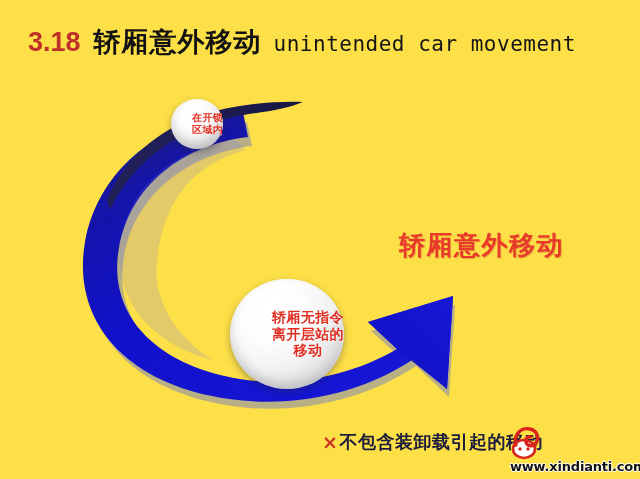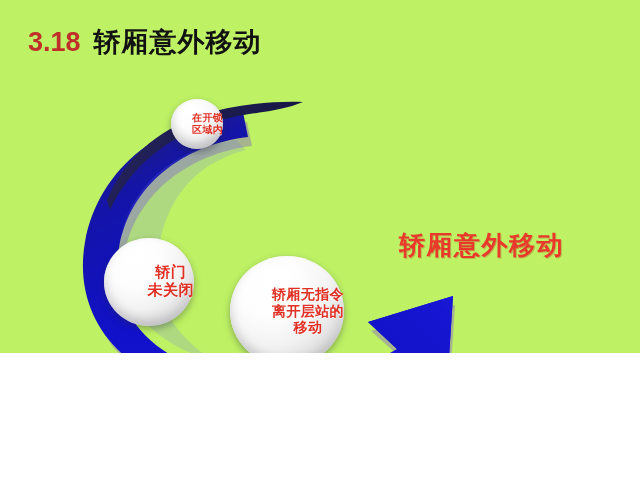--- a/index.html
+++ b/index.html
@@ -4,22 +4,22 @@
 <title>3.18 轿厢意外移动</title>
 <style>
   html, body {
     margin: 0;
     padding: 0;
     background: #ffffff;
   }
   #slide {
     position: relative;
     width: 640px;
-    height: 353px;
-    background: #bef264;
+    height: 479px;
+    background: #fde047;
     overflow: hidden;
     font-family: "DejaVu Sans", "Liberation Sans", sans-serif;
     -webkit-font-smoothing: antialiased;
   }
 
   
   .title-row {
     position: absolute;
     left: 28px;
     top: 24px;
@@ -97,21 +97,21 @@
 
   #bubble-1 { left: 81px;  top: 124px; width: 84px;  height: 80px; }
   #bubble-1 .bubble-text { font-size: 15px; letter-spacing: 0.5px; }
 
   #bubble-2 { left: 171px; top: 99px;  width: 52px;  height: 50px; }
   #bubble-2 .bubble-text { font-size: 10px; letter-spacing: 0.3px; }
 
   #bubble-3 { left: 104px; top: 238px; width: 90px;  height: 88px; }
   #bubble-3 .bubble-text { font-size: 15px; letter-spacing: 0.5px; }
 
-  #bubble-4 { left: 230px; top: 256px; width: 114px; height: 110px; }
+  #bubble-4 { left: 230px; top: 279px; width: 114px; height: 110px; }
   #bubble-4 .bubble-text { font-size: 14px; letter-spacing: 0.4px; }
 
   
   #result-label {
     position: absolute;
     left: 399px;
     top: 228px;
     color: #e8392b;
     font-size: 26px;
     font-weight: bold;
@@ -182,20 +182,21 @@
   }
 </style>
 </head>
 <body>
 
 <div id="slide">
 
   <div class="title-row">
     <span class="title-num">3.18</span>
     <span class="title-cn">轿厢意外移动</span>
+    <span class="title-en">unintended car movement</span>
   </div>
 
   <svg id="arrow-svg" viewBox="0 0 640 479">
     <defs>
       <linearGradient id="gradTail" x1="0" y1="0" x2="1" y2="0.4">
         <stop offset="0%" stop-color="#2b2b63"></stop>
         <stop offset="45%" stop-color="#1d1d52"></stop>
         <stop offset="100%" stop-color="#15153f"></stop>
       </linearGradient>
       <linearGradient id="gradBody" x1="0.05" y1="0" x2="0.75" y2="1">
@@ -279,26 +280,20 @@
   </svg>
 
 
   <div class="bubble" id="bubble-2">
     <span class="bubble-text">
       <span>在开锁</span><br>
       <span>区域内</span>
     </span>
   </div>
 
-  <div class="bubble" id="bubble-3">
-    <span class="bubble-text">
-      <span>轿门</span><br>
-      <span>未关闭</span>
-    </span>
-  </div>
 
   <div class="bubble" id="bubble-4">
     <span class="bubble-text">
       <span>轿厢无指令</span><br>
       <span>离开层站的</span><br>
       <span>移动</span>
     </span>
   </div>
 
   <div id="result-label">轿厢意外移动</div>

